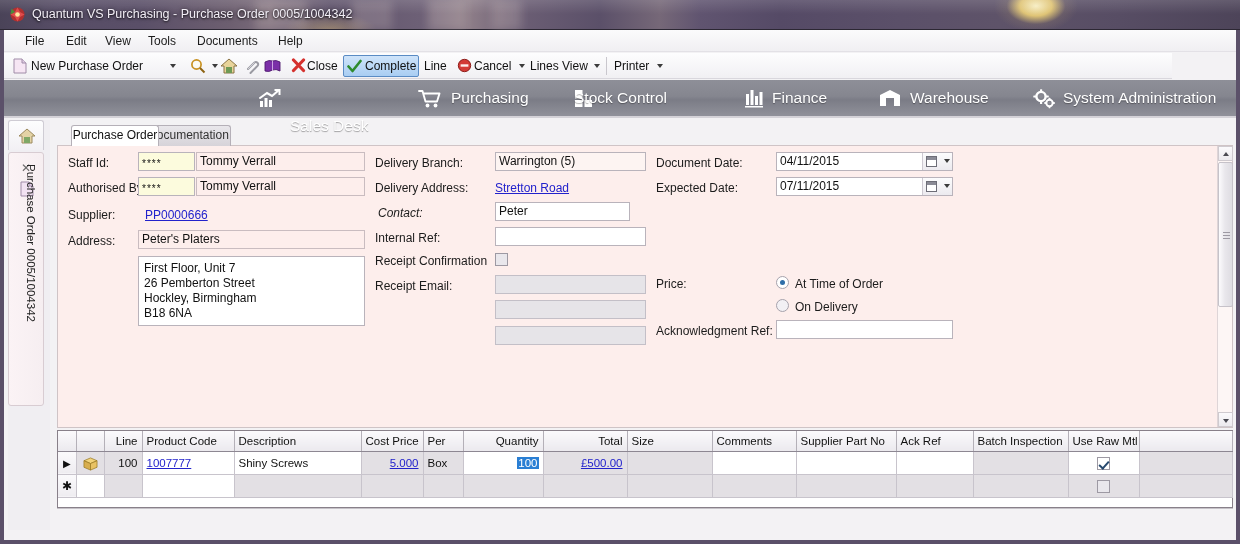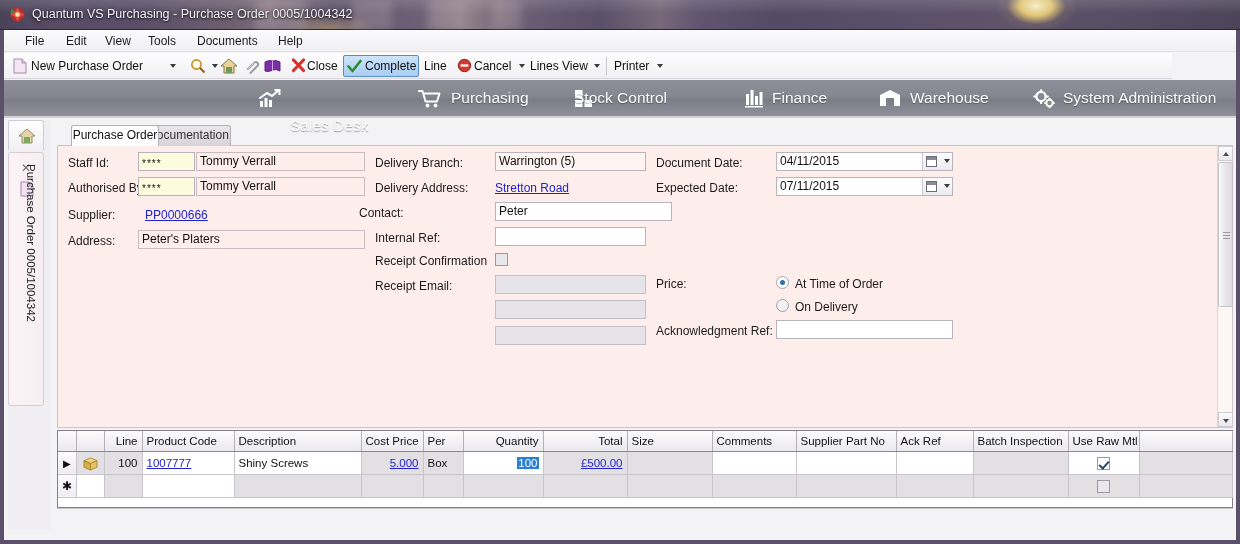--- a/index.html
+++ b/index.html
@@ -436,29 +436,35 @@
     <div class="lbl" style="left:10px;top:35px;">Authorised By:</div>
     <div class="inp yellow" style="left:80px;top:31px;width:57px;">****</div>
     <div class="inp ro" style="left:138px;top:31px;width:169px;">Tommy Verrall</div>
 
     <div class="lbl" style="left:10px;top:62px;">Supplier:</div>
     <div class="link" style="left:87px;top:62px;">PP0000666</div>
 
     <div class="lbl" style="left:10px;top:88px;">Address:</div>
     <div class="inp ro" style="left:80px;top:84px;width:227px;">Peter's Platers</div>
 
+    <div class="inp" style="left:80px;top:110px;width:227px;height:70px;padding:4px 5px;line-height:15px;">
+      <div>First Floor, Unit 7</div>
+      <div>26 Pemberton Street</div>
+      <div>Hockley, Birmingham</div>
+      <div>B18 6NA</div>
+    </div>
 
     <div class="lbl" style="left:317px;top:10px;">Delivery Branch:</div>
     <div class="inp soft" style="left:437px;top:6px;width:151px;">Warrington (5)</div>
 
     <div class="lbl" style="left:317px;top:35px;">Delivery Address:</div>
     <div class="link" style="left:437px;top:35px;">Stretton Road</div>
 
-    <div class="lbl" style="left:301px;top:60px;">Contact:</div>
-    <div class="inp" style="left:437px;top:56px;width:177px;">Peter</div>
+    <div class="lbl" style="left:320px;top:60px;font-style:italic;">Contact:</div>
+    <div class="inp" style="left:437px;top:56px;width:135px;">Peter</div>
 
     <div class="lbl" style="left:317px;top:85px;">Internal Ref:</div>
     <div class="inp" style="left:437px;top:81px;width:151px;"></div>
 
     <div class="lbl" style="left:317px;top:108px;">Receipt Confirmation</div>
     <div class="chk" style="left:437px;top:107px;"></div>
 
     <div class="lbl" style="left:317px;top:133px;">Receipt Email:</div>
     <div class="inp grey" style="left:437px;top:129px;width:151px;"></div>
     <div class="inp grey" style="left:437px;top:154px;width:151px;"></div>

